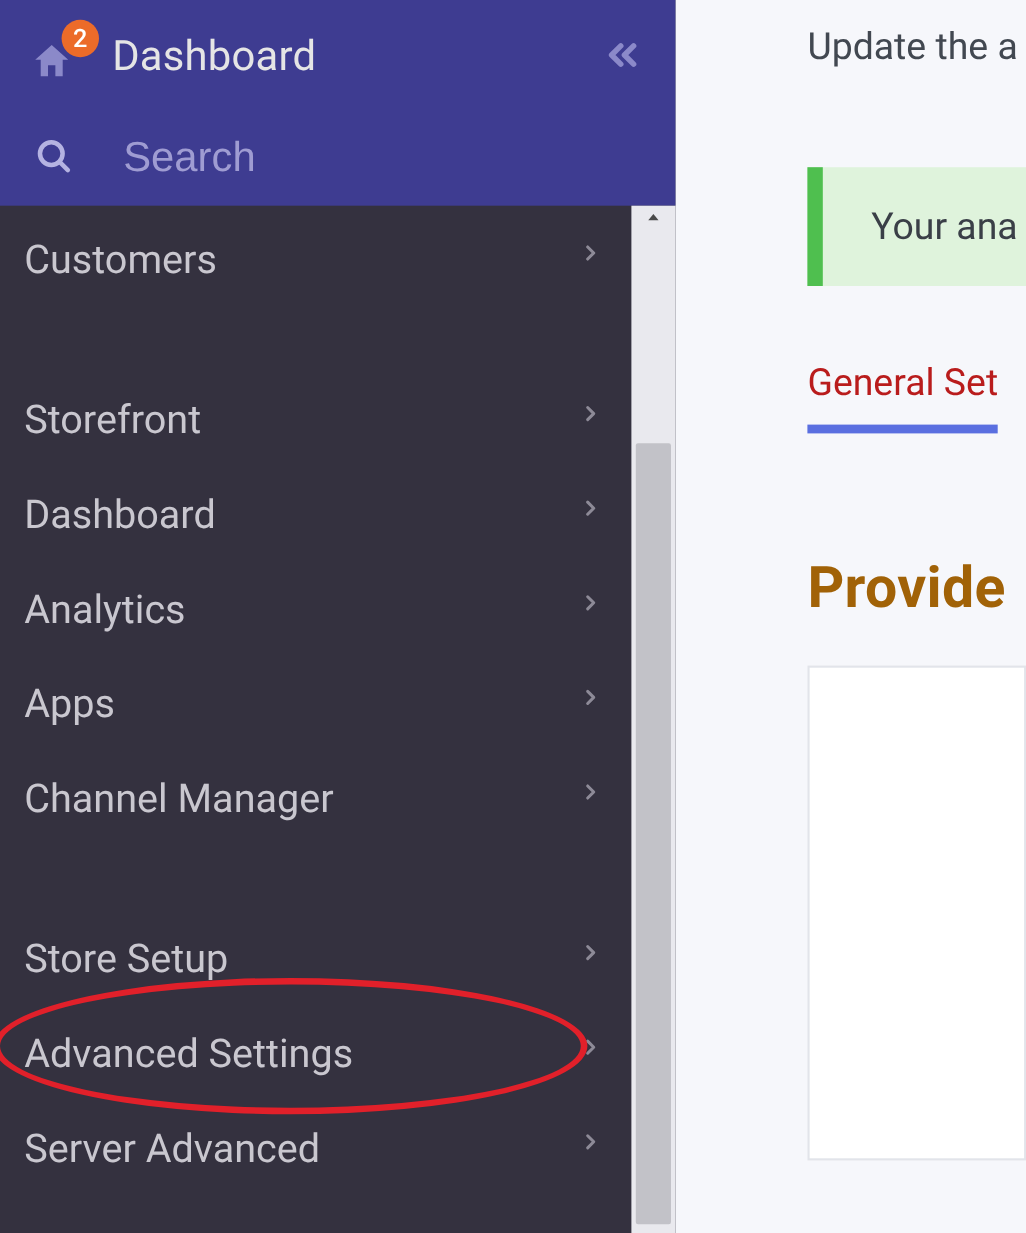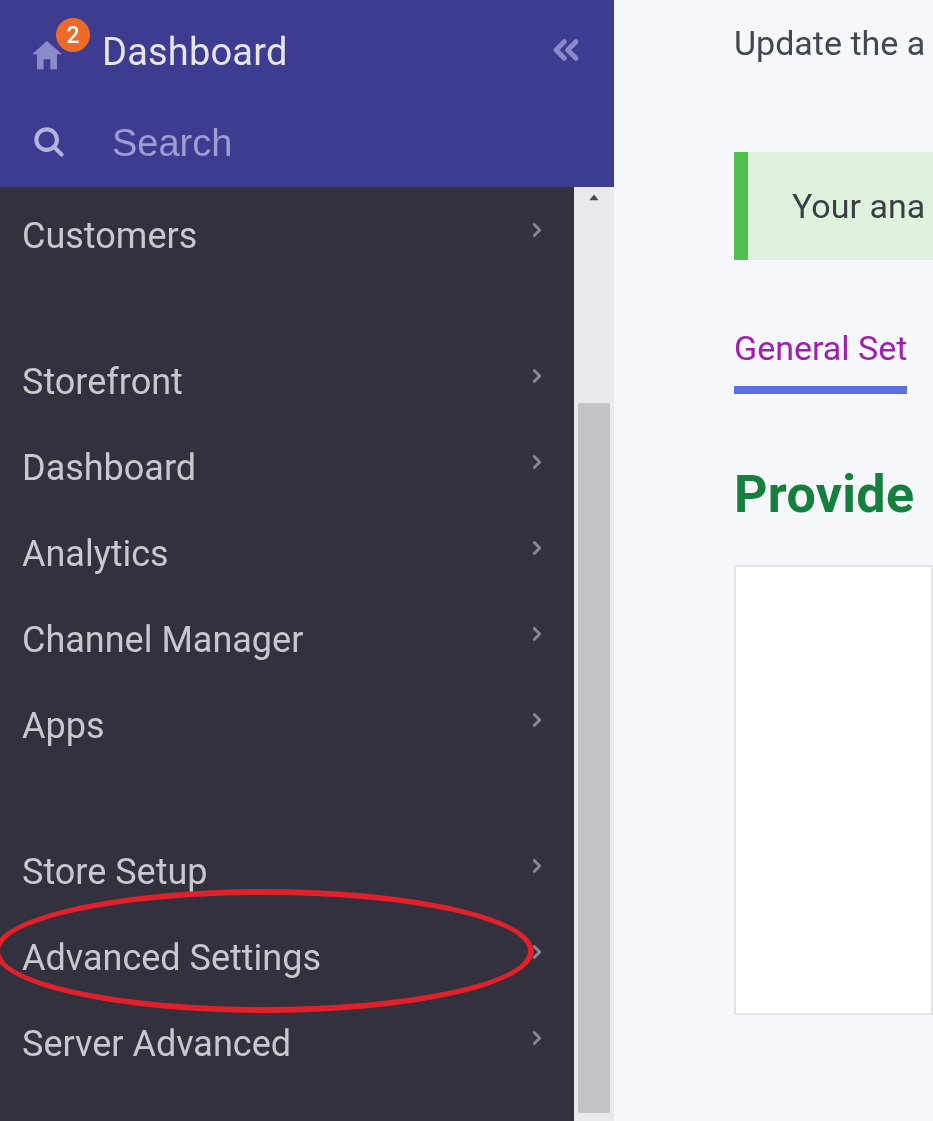--- a/index.html
+++ b/index.html
@@ -170,31 +170,31 @@
     color: #3a3f47;
     white-space: nowrap;
     overflow: hidden;
   }
   .tabbar {
     margin-top: 68px;
     display: flex;
   }
   .tab {
     font-size: 34px;
-    color: #a21caf;
+    color: #b91c1c;
     padding-bottom: 18px;
     border-bottom: 8px solid #5a6fe0;
     white-space: nowrap;
     overflow: hidden;
   }
   .section-heading {
-    margin-top: 70px;
+    margin-top: 110px;
     font-size: 52px;
     font-weight: 700;
-    color: #15803d;
+    color: #a16207;
     letter-spacing: .3px;
     white-space: nowrap;
     overflow: hidden;
   }
   .panel {
     margin-top: 40px;
     background: #fff;
     border: 2px solid #e2e4ea;
     height: 450px;
   }
@@ -271,29 +271,29 @@
           </div>
           <div class="nav-item">
             <span class="nav-label">Analytics</span>
             <span class="nav-chevron">
                 <svg width="22" height="30" viewBox="0 0 24 24" fill="none" stroke="#8d8a97" stroke-width="3" stroke-linecap="round" stroke-linejoin="round">
                   <polyline points="9 18 15 12 9 6"></polyline>
                 </svg>
               </span>
           </div>
           <div class="nav-item">
+            <span class="nav-label">Apps</span>
+            <span class="nav-chevron">
+                <svg width="22" height="30" viewBox="0 0 24 24" fill="none" stroke="#8d8a97" stroke-width="3" stroke-linecap="round" stroke-linejoin="round">
+                  <polyline points="9 18 15 12 9 6"></polyline>
+                </svg>
+              </span>
+          </div>
+          <div class="nav-item">
             <span class="nav-label">Channel Manager</span>
-            <span class="nav-chevron">
-                <svg width="22" height="30" viewBox="0 0 24 24" fill="none" stroke="#8d8a97" stroke-width="3" stroke-linecap="round" stroke-linejoin="round">
-                  <polyline points="9 18 15 12 9 6"></polyline>
-                </svg>
-              </span>
-          </div>
-          <div class="nav-item">
-            <span class="nav-label">Apps</span>
             <span class="nav-chevron">
                 <svg width="22" height="30" viewBox="0 0 24 24" fill="none" stroke="#8d8a97" stroke-width="3" stroke-linecap="round" stroke-linejoin="round">
                   <polyline points="9 18 15 12 9 6"></polyline>
                 </svg>
               </span>
           </div>
         </div>
 
         <div class="nav-gap"></div>
 

